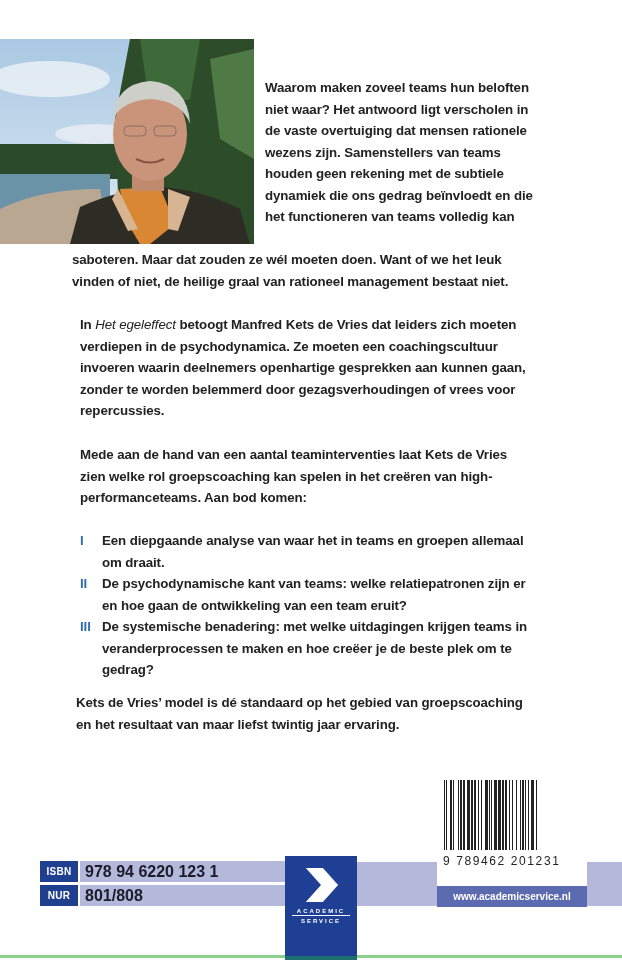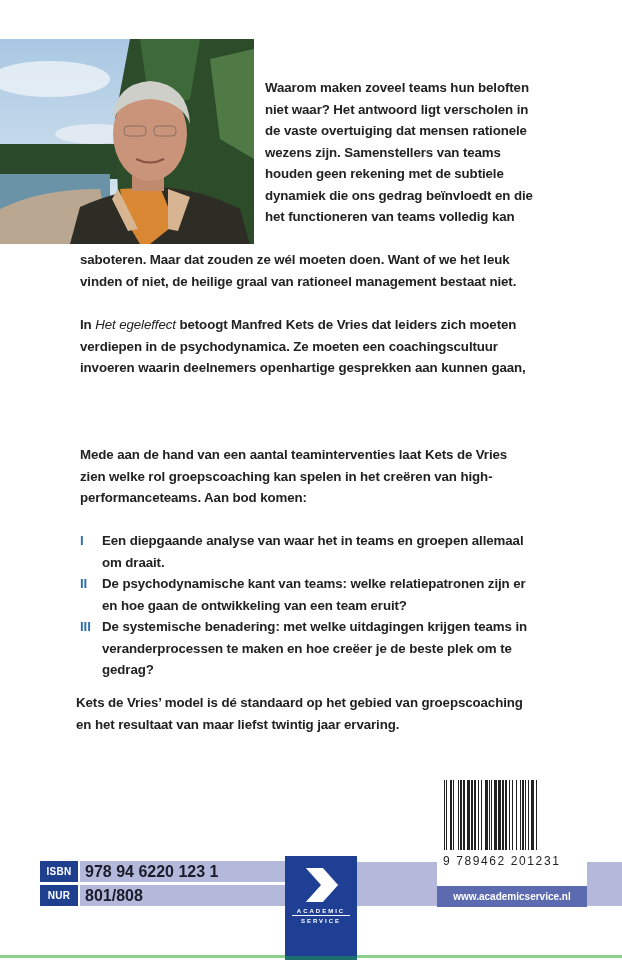--- a/index.html
+++ b/index.html
@@ -11,21 +11,21 @@
       overflow: hidden;
     }
     .photo svg { display: block; width: 100%; height: 100%; }
 
     .text {
       position: absolute; font-size: 13.3px; line-height: 21.5px; letter-spacing: -0.1px;
       font-weight: bold; color: #222;
     }
     .text p { white-space: nowrap; }
     .intro-right { left: 265px; top: 77px; width: 290px; }
-    .intro-full { left: 80px; top: 249px; width: 480px; }
+    .intro-full { left: 72px; top: 249px; width: 480px; }
     .para2 { left: 80px; top: 314px; width: 480px; }
     .para3 { left: 80px; top: 444px; width: 480px; }
     .list { left: 80px; top: 530px; width: 480px; }
     .para4 { left: 76px; top: 692px; width: 480px; }
     em { font-style: italic; font-weight: normal; }
 
     .list .item { position: relative; padding-left: 22px; }
     .list .num { position: absolute; left: 0; top: 0; color: #2f6fb0; font-weight: bold; }
 
     
@@ -122,20 +122,22 @@
 
 <div class="text intro-full">
   <p>saboteren. Maar dat zouden ze wél moeten doen. Want of we het leuk</p>
   <p>vinden of niet, de heilige graal van rationeel management bestaat niet.</p>
 </div>
 
 <div class="text para2">
   <p><span>In </span><em>Het egeleffect</em><span> betoogt Manfred Kets de Vries dat leiders zich moeten</span></p>
   <p>verdiepen in de psychodynamica. Ze moeten een coachingscultuur</p>
   <p>invoeren waarin deelnemers openhartige gesprekken aan kunnen gaan,</p>
+  <p>zonder te worden belemmerd door gezagsverhoudingen of vrees voor</p>
+  <p>repercussies.</p>
 </div>
 
 <div class="text para3">
   <p>Mede aan de hand van een aantal teaminterventies laat Kets de Vries</p>
   <p>zien welke rol groepscoaching kan spelen in het creëren van high-</p>
   <p>performanceteams. Aan bod komen:</p>
 </div>
 
 <div class="text list">
   <div class="item">

